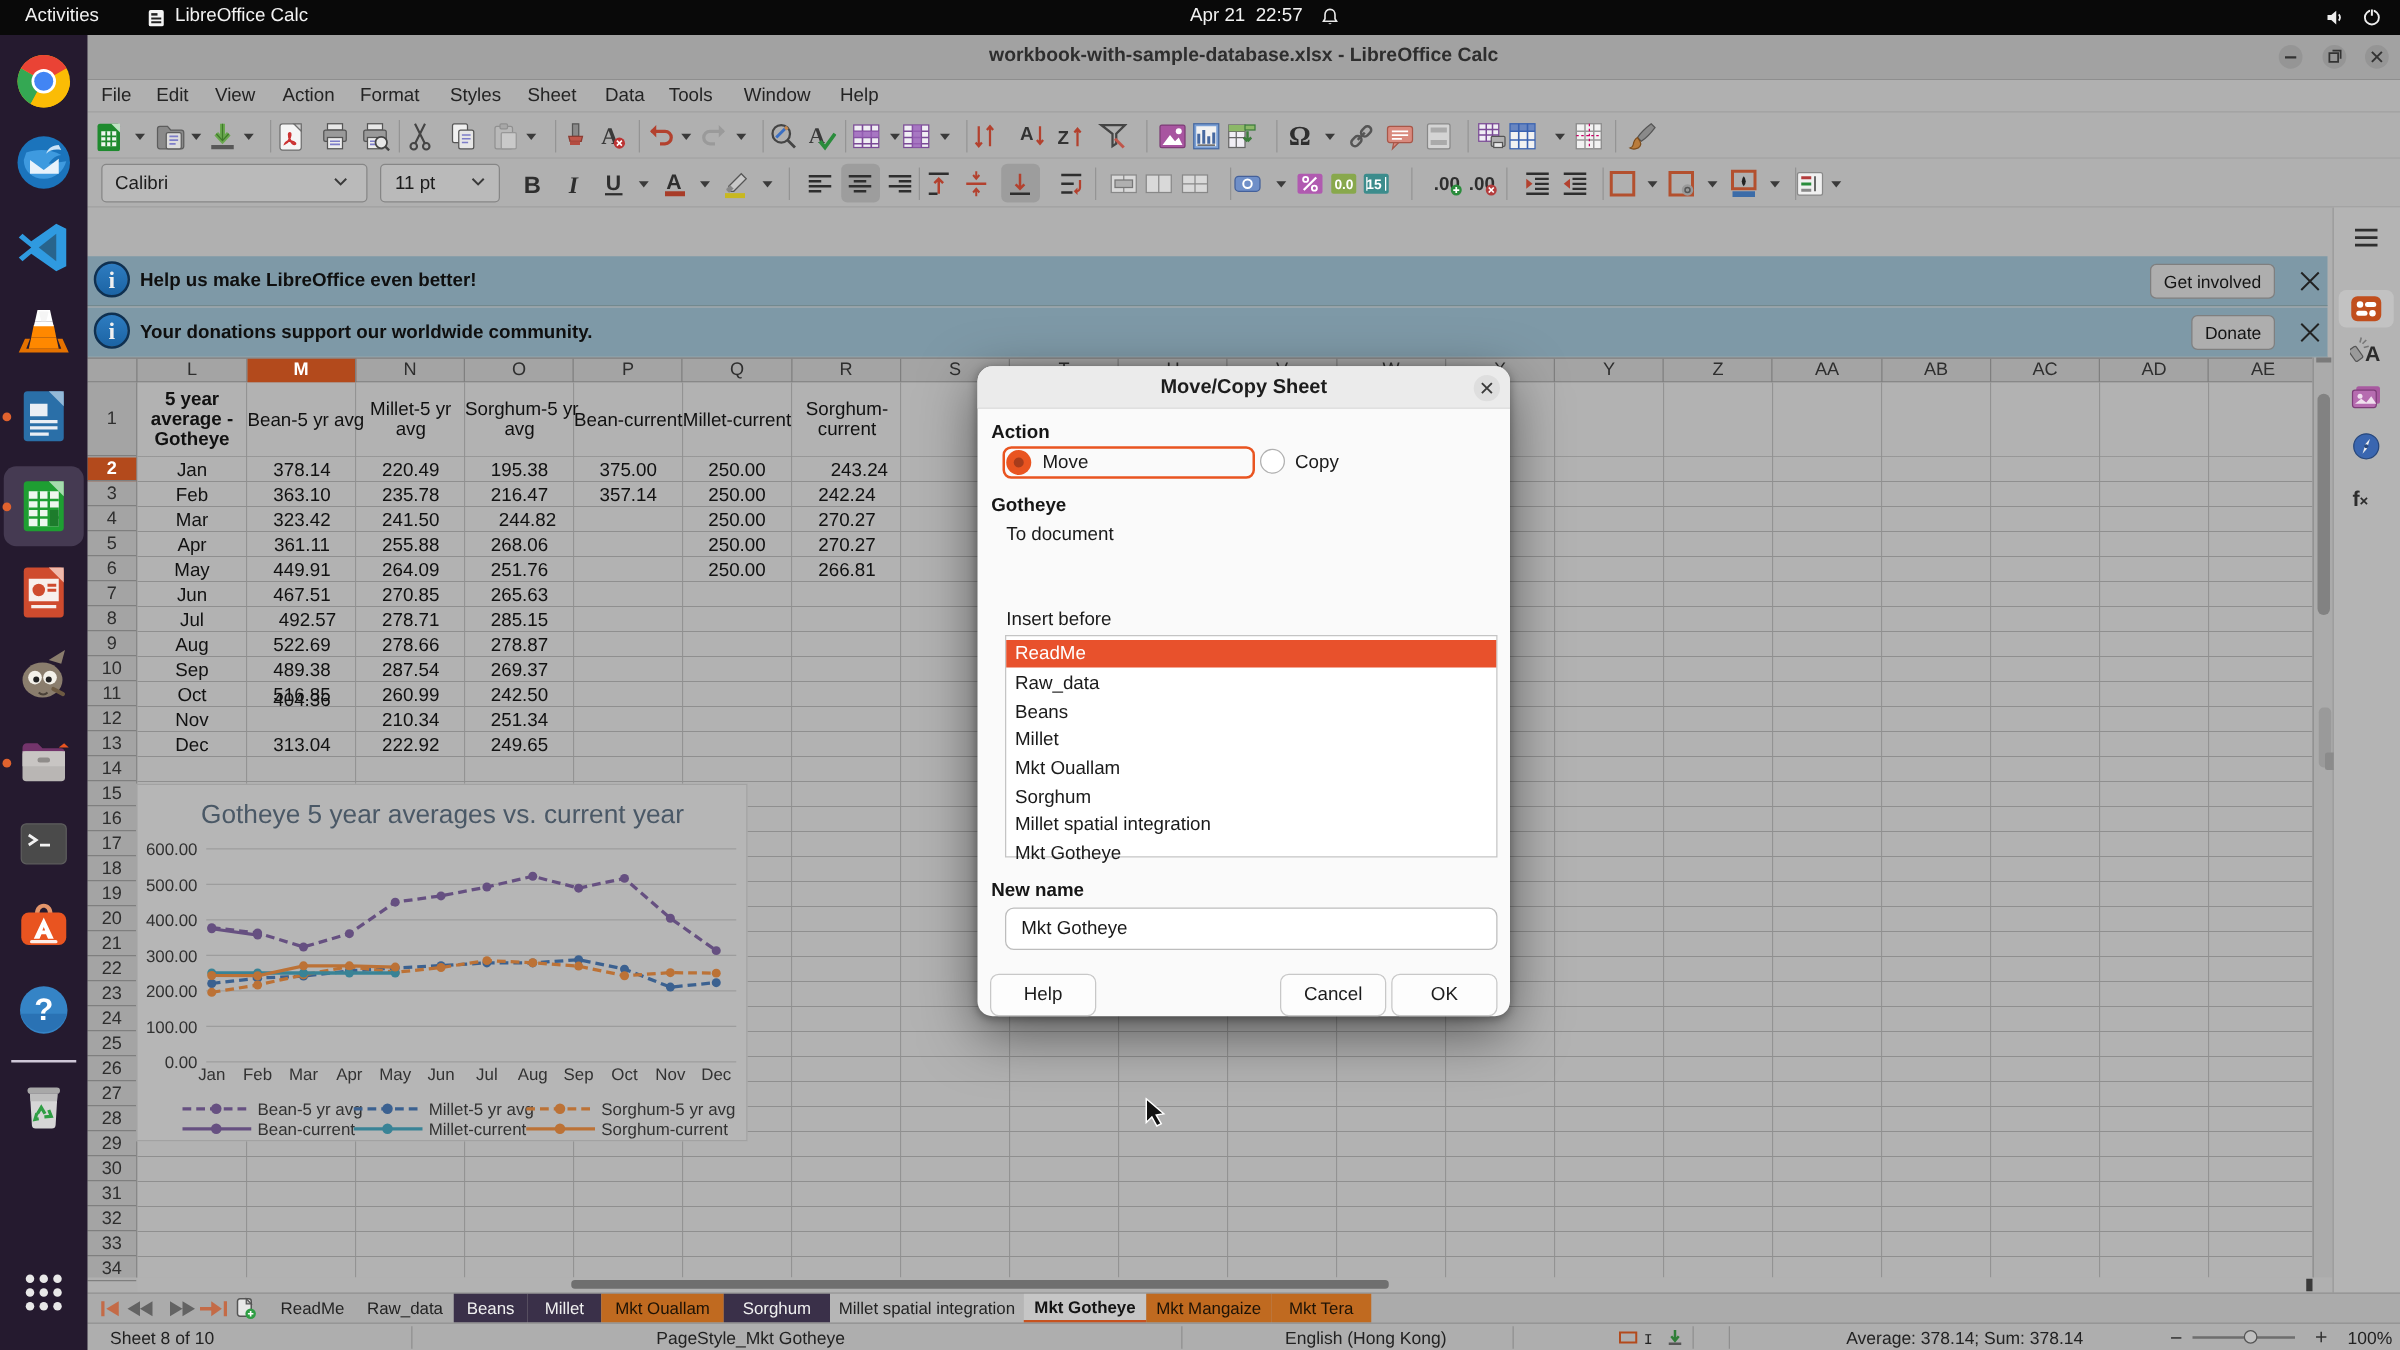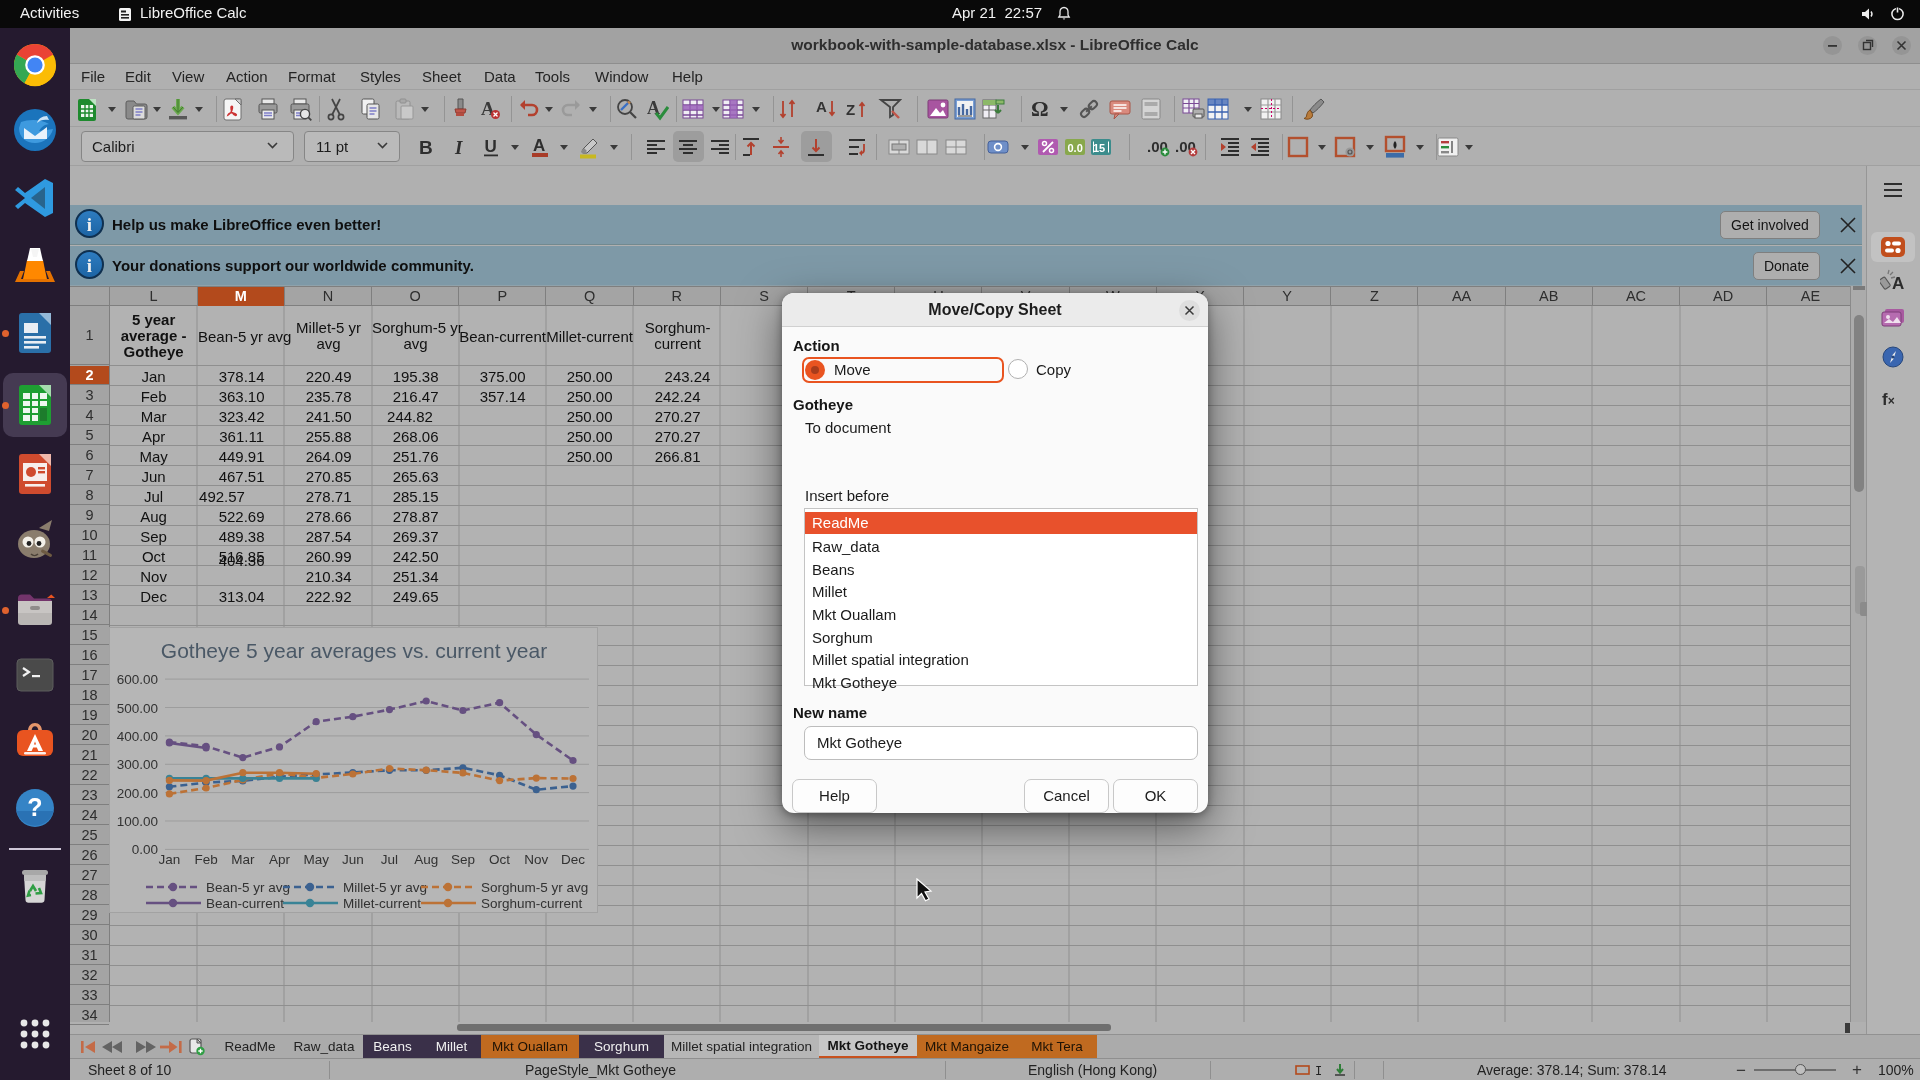--- a/index.html
+++ b/index.html
@@ -682,41 +682,41 @@
 <div class="cell" style="left:40px;top:360px;width:87.2px">Feb</div>
 <div class="cell" style="left:128px;top:360px;width:87.2px">363.10</div>
 <div class="cell" style="left:215px;top:360px;width:87.2px">235.78</div>
 <div class="cell" style="left:302px;top:360px;width:87.2px">216.47</div>
 <div class="cell" style="left:389px;top:360px;width:87.2px">357.14</div>
 <div class="cell" style="left:476px;top:360px;width:87.2px">250.00</div>
 <div class="cell" style="left:564px;top:360px;width:87.2px">242.24</div>
 <div class="cell" style="left:40px;top:380px;width:87.2px">Mar</div>
 <div class="cell" style="left:128px;top:380px;width:87.2px">323.42</div>
 <div class="cell" style="left:215px;top:380px;width:87.2px">241.50</div>
-<div class="cell" style="left:290px;top:380px;width:100px">244.82</div>
+<div class="cell" style="left:302px;top:380px;width:100px">244.82</div>
 <div class="cell" style="left:476px;top:380px;width:87.2px">250.00</div>
 <div class="cell" style="left:564px;top:380px;width:87.2px">270.27</div>
 <div class="cell" style="left:40px;top:400px;width:87.2px">Apr</div>
 <div class="cell" style="left:128px;top:400px;width:87.2px">361.11</div>
 <div class="cell" style="left:215px;top:400px;width:87.2px">255.88</div>
 <div class="cell" style="left:302px;top:400px;width:87.2px">268.06</div>
 <div class="cell" style="left:476px;top:400px;width:87.2px">250.00</div>
 <div class="cell" style="left:564px;top:400px;width:87.2px">270.27</div>
 <div class="cell" style="left:40px;top:420px;width:87.2px">May</div>
 <div class="cell" style="left:128px;top:420px;width:87.2px">449.91</div>
 <div class="cell" style="left:215px;top:420px;width:87.2px">264.09</div>
 <div class="cell" style="left:302px;top:420px;width:87.2px">251.76</div>
 <div class="cell" style="left:476px;top:420px;width:87.2px">250.00</div>
 <div class="cell" style="left:564px;top:420px;width:87.2px">266.81</div>
 <div class="cell" style="left:40px;top:440px;width:87.2px">Jun</div>
 <div class="cell" style="left:128px;top:440px;width:87.2px">467.51</div>
 <div class="cell" style="left:215px;top:440px;width:87.2px">270.85</div>
 <div class="cell" style="left:302px;top:440px;width:87.2px">265.63</div>
 <div class="cell" style="left:40px;top:460px;width:87.2px">Jul</div>
-<div class="cell" style="left:120px;top:460px;width:64px">492.57</div>
+<div class="cell" style="left:144px;top:460px;width:64px">492.57</div>
 <div class="cell" style="left:215px;top:460px;width:87.2px">278.71</div>
 <div class="cell" style="left:302px;top:460px;width:87.2px">285.15</div>
 <div class="cell" style="left:40px;top:480px;width:87.2px">Aug</div>
 <div class="cell" style="left:128px;top:480px;width:87.2px">522.69</div>
 <div class="cell" style="left:215px;top:480px;width:87.2px">278.66</div>
 <div class="cell" style="left:302px;top:480px;width:87.2px">278.87</div>
 <div class="cell" style="left:40px;top:500px;width:87.2px">Sep</div>
 <div class="cell" style="left:128px;top:500px;width:87.2px">489.38</div>
 <div class="cell" style="left:215px;top:500px;width:87.2px">287.54</div>
 <div class="cell" style="left:302px;top:500px;width:87.2px">269.37</div>

